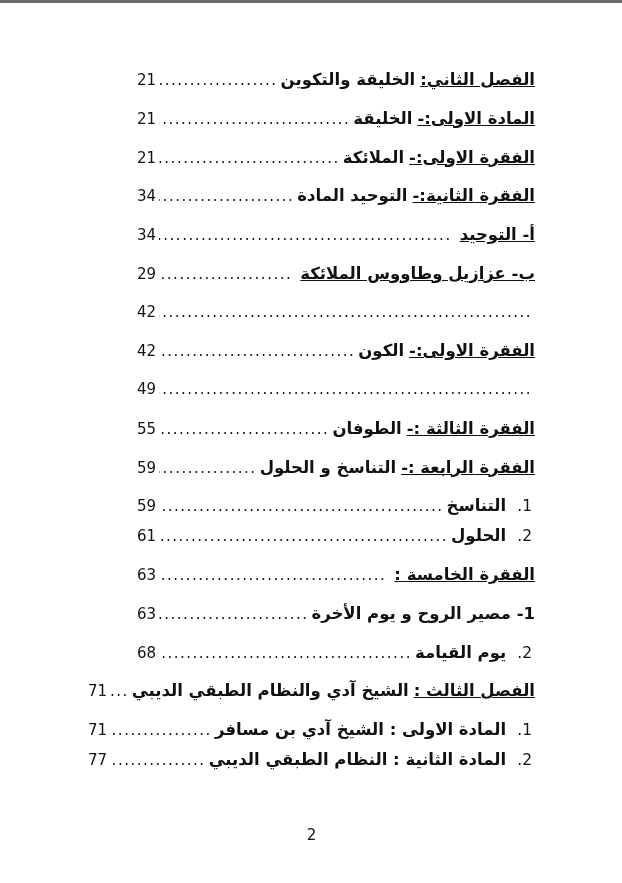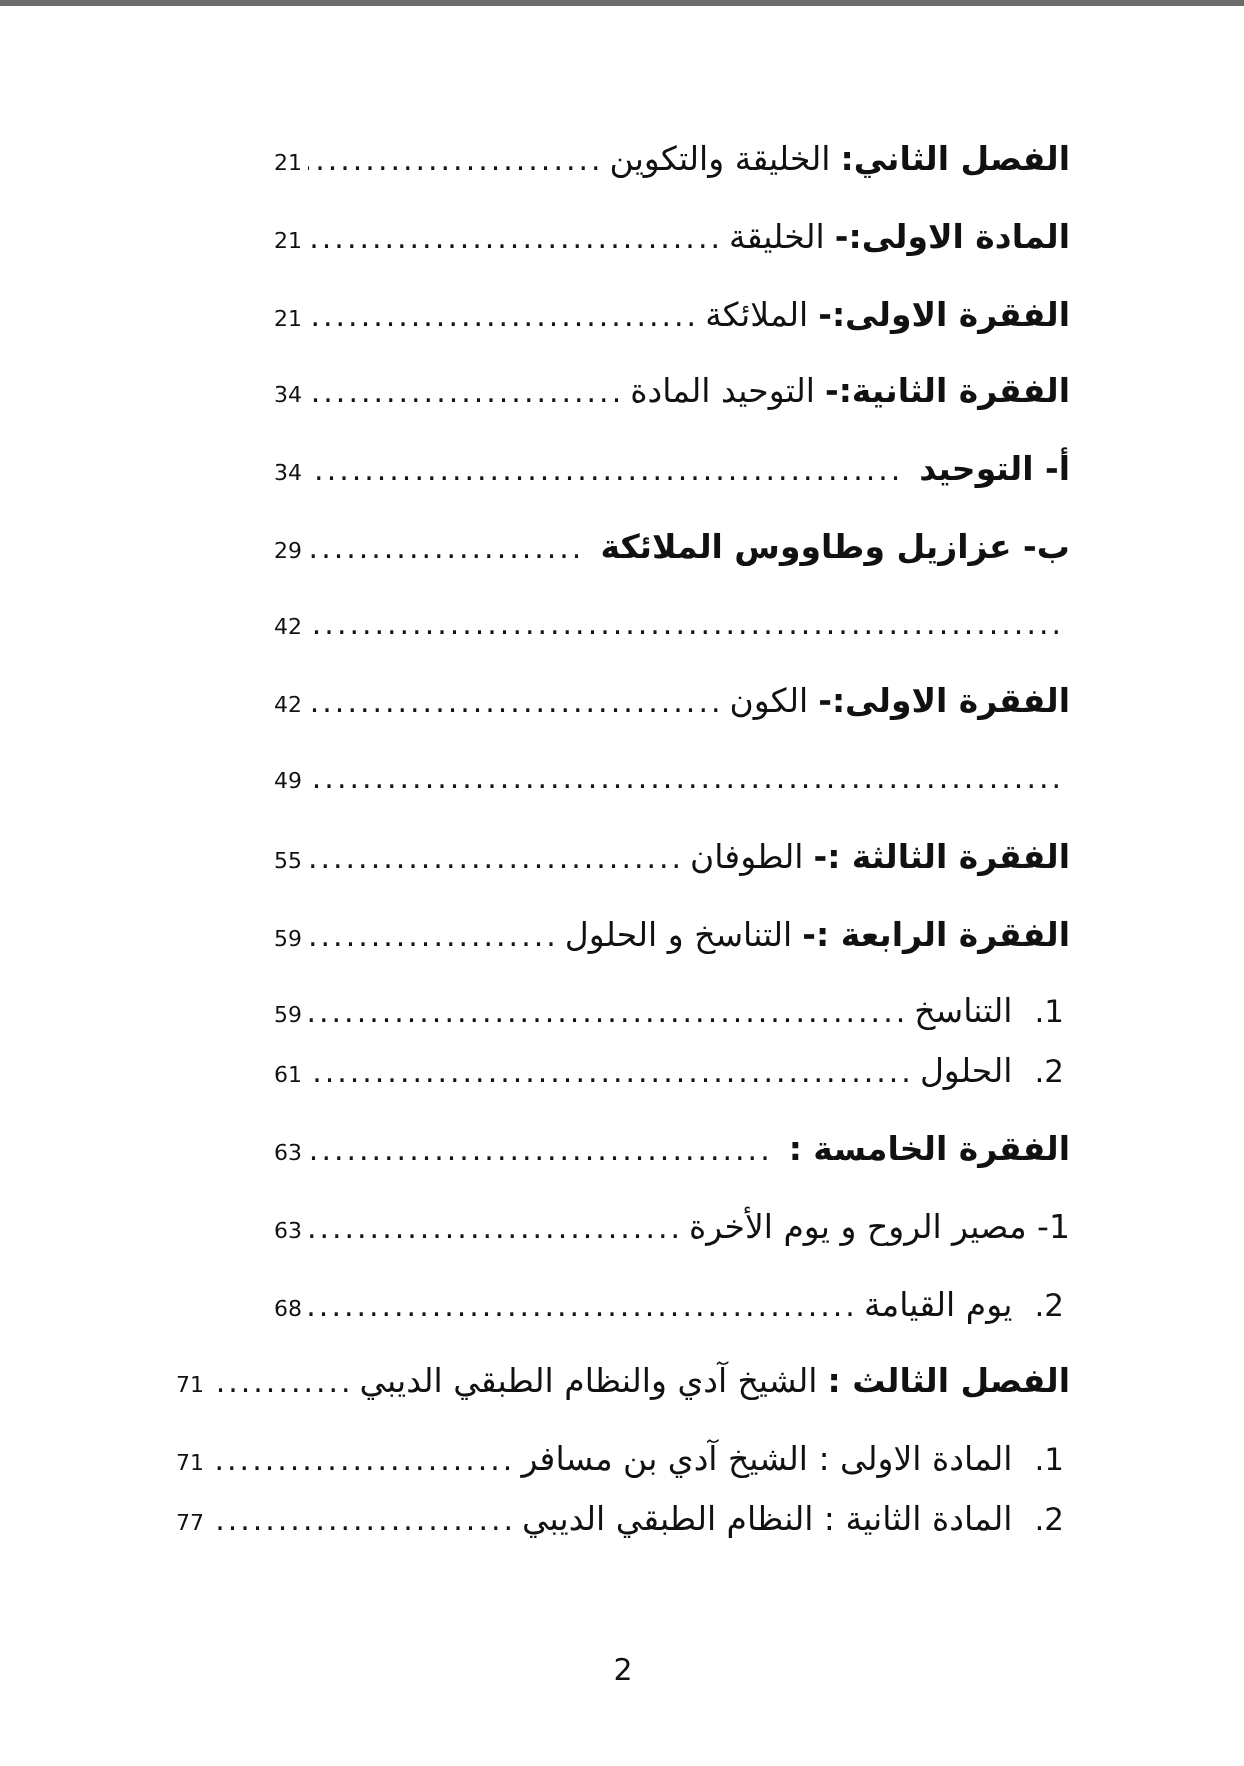--- a/index.html
+++ b/index.html
@@ -27,36 +27,36 @@
     box-sizing:border-box;
     padding-top:12px;
     padding-left:49px; 
     font-size:16.5px;
     line-height:1.1;
   }
   .toc-line.tight{height:30px;padding-top:3px;}
   .toc-line.wide{padding-left:0;} 
   .toc-line.item{padding-right:3px;}
   .label{white-space:nowrap;}
-  .lbl{font-weight:bold;margin-inline-end:5px;}
-  .rest{font-weight:normal;}
+  .lbl{font-weight:bold;margin-inline-end:5px;text-decoration:underline;}
+  .rest{font-weight:bold;}
   .num{margin-inline-end:11px;font-size:15.5px;}
   .dots{
     flex:1 1 auto;
     overflow:hidden;
     white-space:nowrap;
     font-size:15px;
     letter-spacing:1.5px;
     margin-inline-start:3px;
     margin-inline-end:3px;
     color:#141414;
   }
   .pg{
     white-space:nowrap;
-    font-size:11px;
+    font-size:15px;
     direction:ltr;
   }
   .pagefoot{
     margin-top:48px;
     text-align:center;
     font-size:15px;
     color:#111;
   }
 </style>
 </head>

